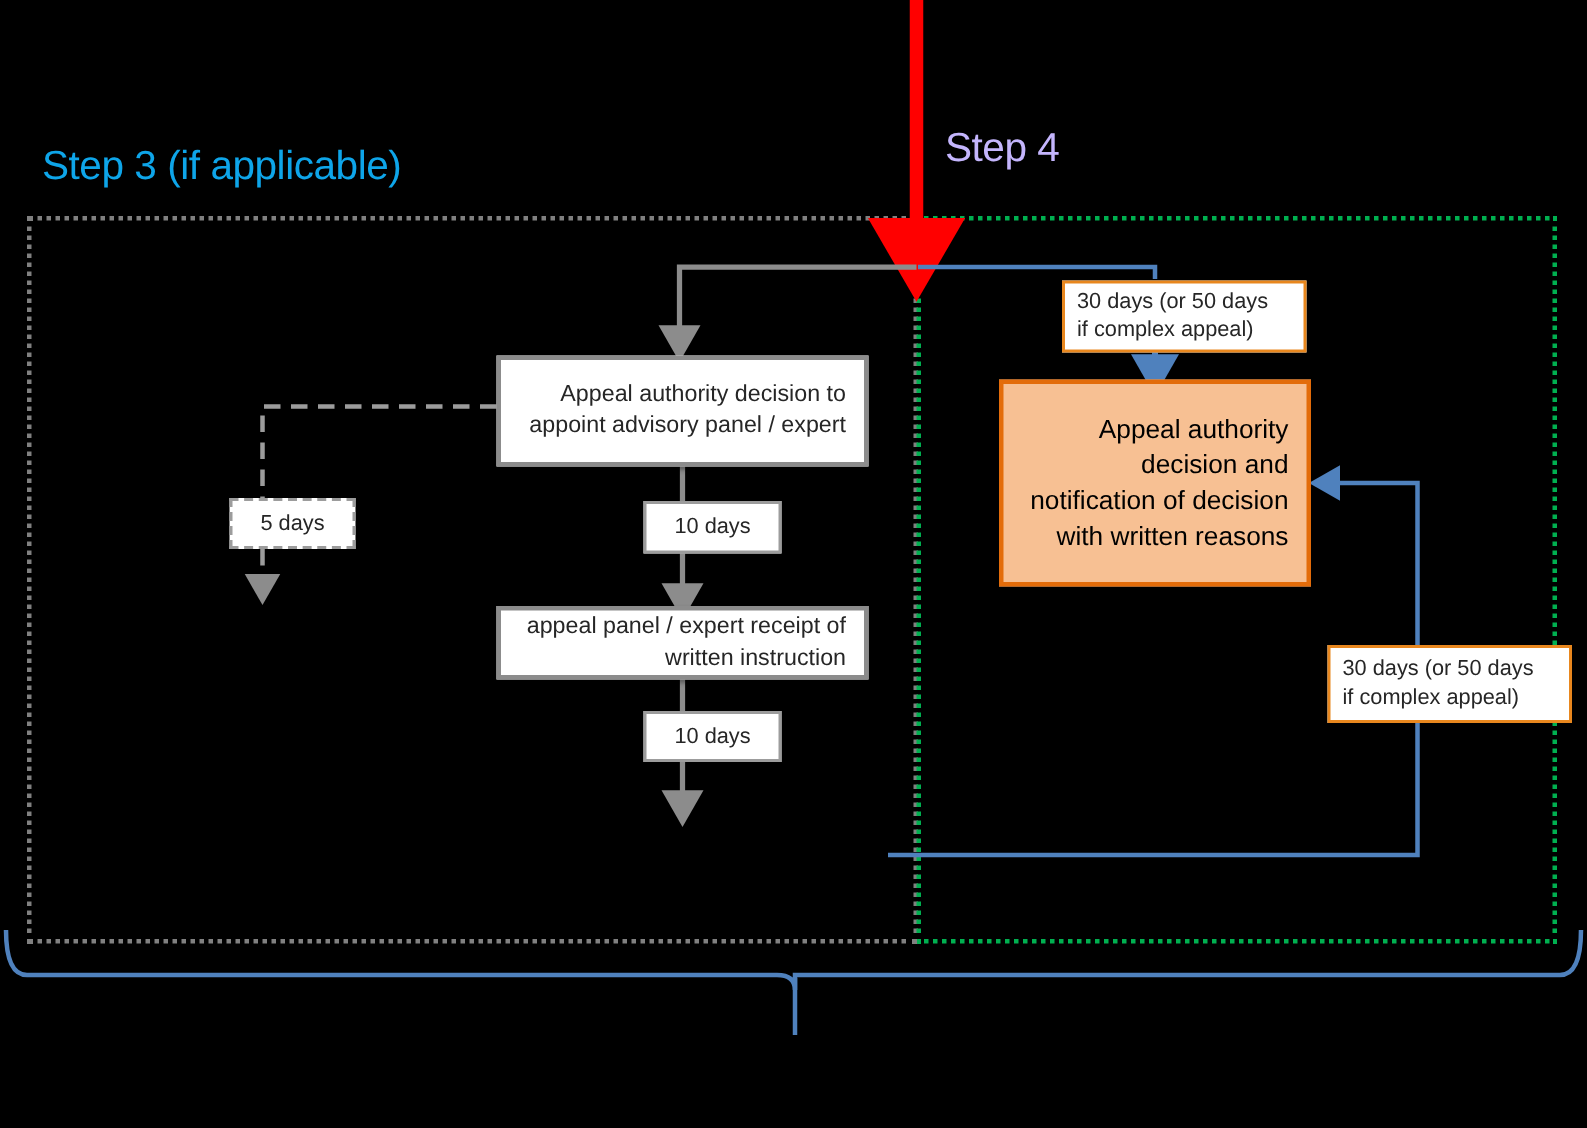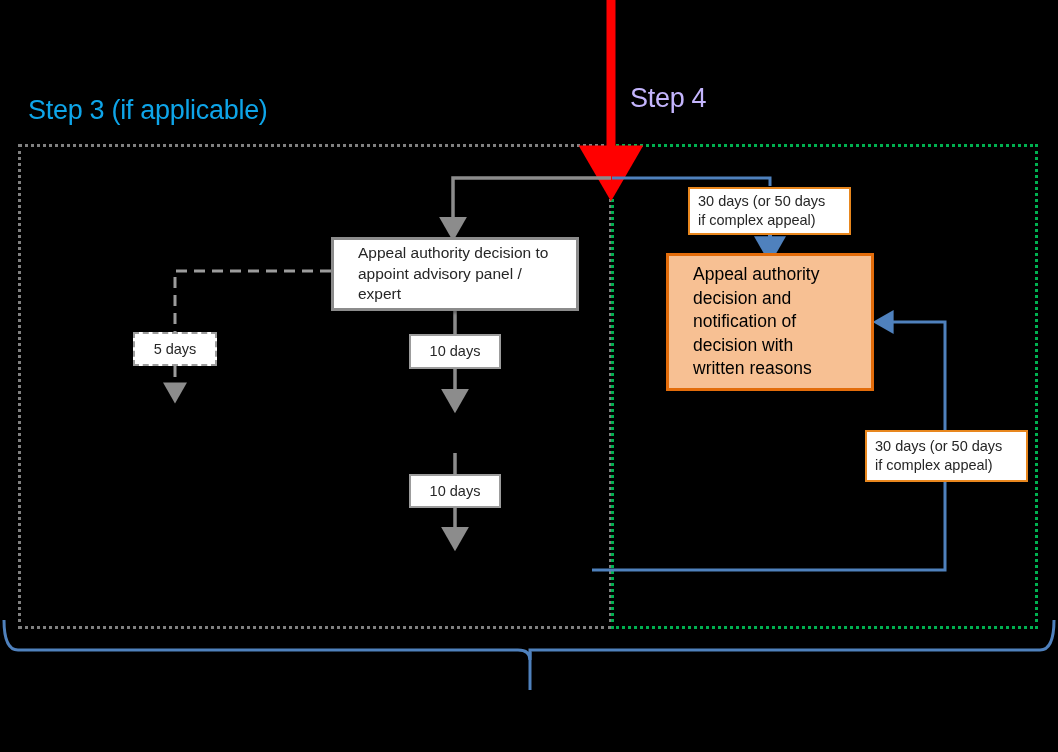--- a/index.html
+++ b/index.html
@@ -40,24 +40,24 @@
 
   .node {
     position: absolute;
     box-sizing: border-box;
     background: #FFFFFF;
     border: 3px solid #8C8C8C;
     color: #262626;
     display: flex;
     align-items: center;
     justify-content: center;
-    text-align: left;
+    text-align: right;
     font-size: 15.5px;
     line-height: 1.35;
-    padding: 4px 24px;
+    padding: 4px 12px;
     box-shadow: 2px 2px 3px rgba(0,0,0,0.35);
   }
   .node.orange-fill {
     background: #F7C093;
     border: 3px solid #E36C0A;
     font-size: 17.5px;
     box-shadow: none;
     color: #000000;
   }
   .chip {
@@ -65,20 +65,21 @@
     box-sizing: border-box;
     background: #FFFFFF;
     border: 2px solid #9C9C9C;
     color: #262626;
     display: flex;
     align-items: center;
     justify-content: center;
     text-align: center;
     font-size: 14.5px;
     line-height: 1.3;
+    margin-left: 20px;
   }
   .chip.dashed { border: 2px dashed #9C9C9C; }
   .chip.orange-outline {
     border: 2px solid #E8871E;
     text-align: left;
     justify-content: flex-start;
     padding: 3px 8px;
     font-size: 14.5px;
   }
   svg.overlay {
@@ -150,20 +151,21 @@
     <g>
       <path d="M4,620 Q4,650 18,650 L518,650 Q530,650 530,660 L530,650
                Q530,650 542,650 L1040,650 Q1054,650 1054,620" fill="none" stroke="#4F81BD" stroke-width="3"></path>
       <path d="M530,652 L530,690" fill="none" stroke="#4F81BD" stroke-width="3"></path>
     </g>
   </svg>
 
   <div class="node" style="left:331px; top:237px; width:248px; height:74px;">Appeal authority decision to appoint advisory panel / expert</div>
 
 
+  <div class="node" style="left:331px; top:404px; width:248px; height:49px;">appeal panel / expert receipt of written instruction</div>
 
 
   <div class="node orange-fill" style="left:666px; top:253px; width:208px; height:138px;">Appeal authority decision and notification of decision with written reasons</div>
 
   <div class="chip dashed" style="left:133px; top:332px; width:84px; height:34px;">5 days</div>
 
   <div class="chip" style="left:409px; top:334px; width:92px; height:35px;">10 days</div>
 
   <div class="chip" style="left:409px; top:474px; width:92px; height:34px;">10 days</div>
 

